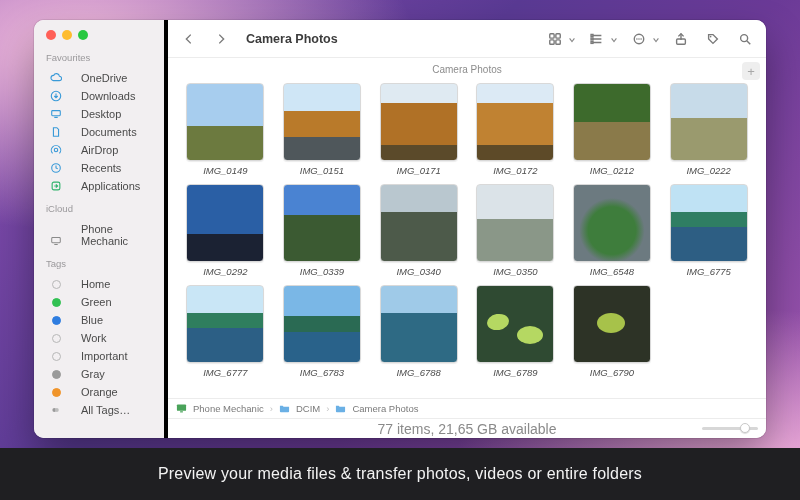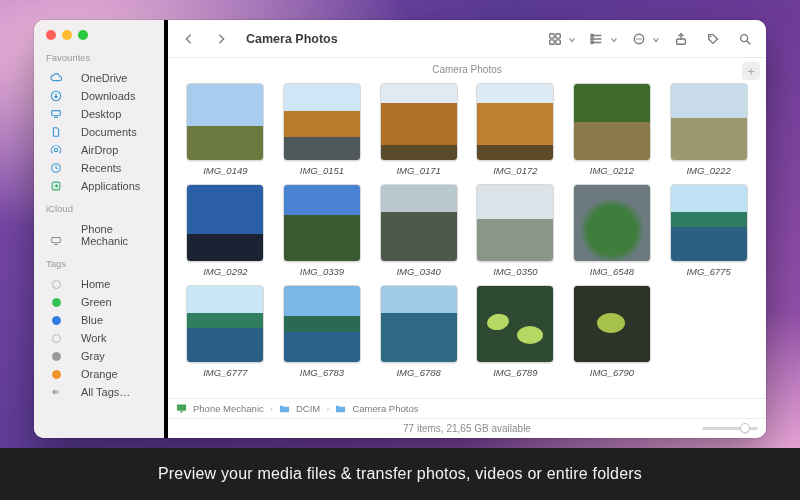--- a/index.html
+++ b/index.html
@@ -65,21 +65,21 @@
   }
   .cap { font-size:9.5px; color:#4c4c4c; }
   .pathbar {
     height:20px; border-top:1px solid #ececec; display:flex; align-items:center; gap:6px;
     padding:0 8px; font-size:9.5px; color:#7a7a7a;
   }
   .pathbar .sep{color:#c0c0c0;}
   .pb-ic{width:11px;height:11px;display:inline-flex;align-items:center;justify-content:center;}
   .statusbar {
     height:20px; border-top:1px solid #ececec; display:flex; align-items:center; justify-content:center;
-    font-size:10px; color:#8a8a8a; position:relative;
+    font-size:14px; color:#8a8a8a; position:relative;
   }
   .zoom { position:absolute; right:8px; display:flex; align-items:center; gap:4px; }
   .zoom-track { width:56px; height:3px; background:#d7d7d7; border-radius:2px; position:relative;}
   .zoom-knob { width:10px; height:10px; border-radius:50%; background:#fff; border:1px solid #c8c8c8; position:absolute; top:-4px; left:38px; box-shadow:0 1px 1px rgba(0,0,0,0.15);}
   .caption-bar {
     position:absolute; left:0; right:0; bottom:0; height:52px; background:#1f1f22;
     display:flex; align-items:center; justify-content:center;
     color:#f3f3f3; font-size:16px; font-weight:300; letter-spacing:0.2px;
   }
   
@@ -216,20 +216,26 @@
             <span>Blue</span>
           </div>
           <div class="side-item">
             <span class="ic">
               <span class="tag-dot" style="background: transparent;"></span>
             </span>
             <span>Work</span>
           </div>
           <div class="side-item">
             <span class="ic">
+              <span class="tag-dot" style="background: transparent;"></span>
+            </span>
+            <span>Important</span>
+          </div>
+          <div class="side-item">
+            <span class="ic">
               <span class="tag-dot" style="background: rgb(154, 154, 154); border-color: rgb(154, 154, 154);"></span>
             </span>
             <span>Gray</span>
           </div>
           <div class="side-item">
             <span class="ic">
               <span class="tag-dot" style="background: rgb(240, 148, 42); border-color: rgb(240, 148, 42);"></span>
             </span>
             <span>Orange</span>
           </div>

